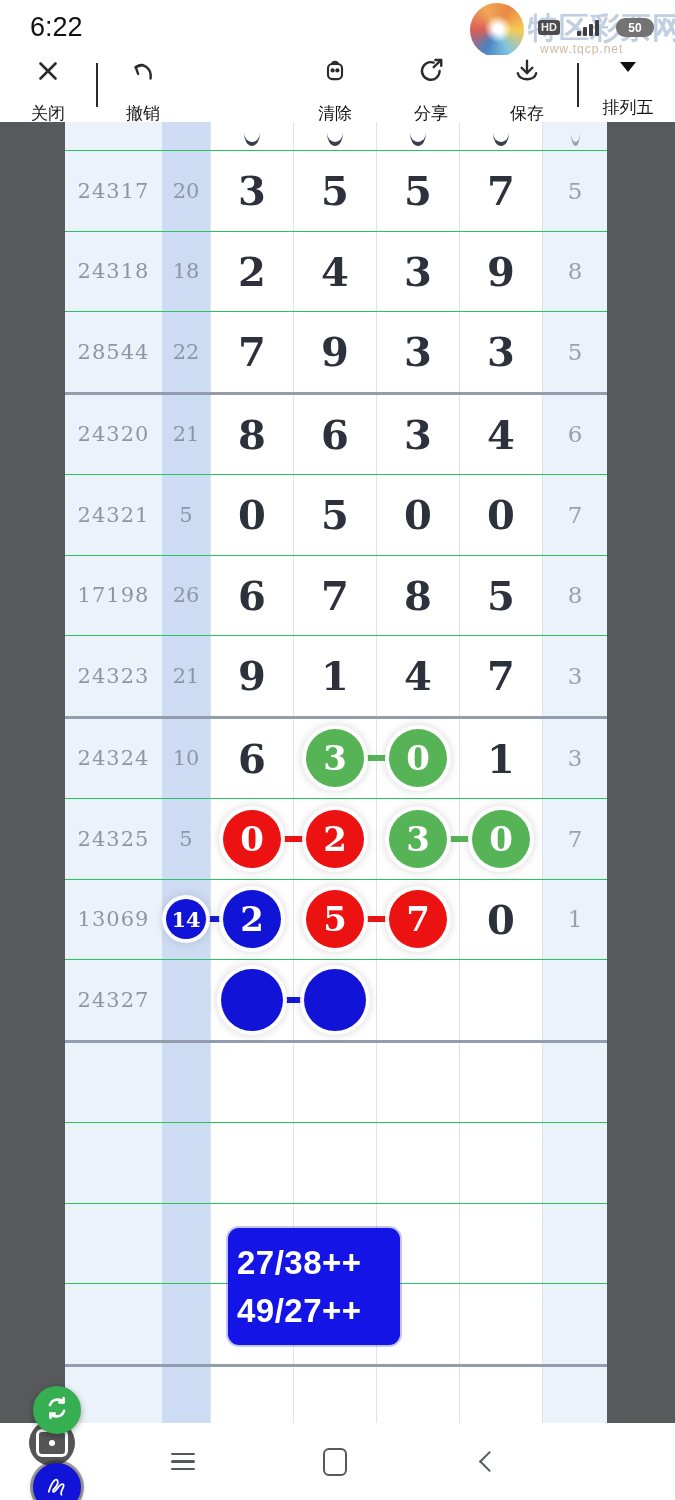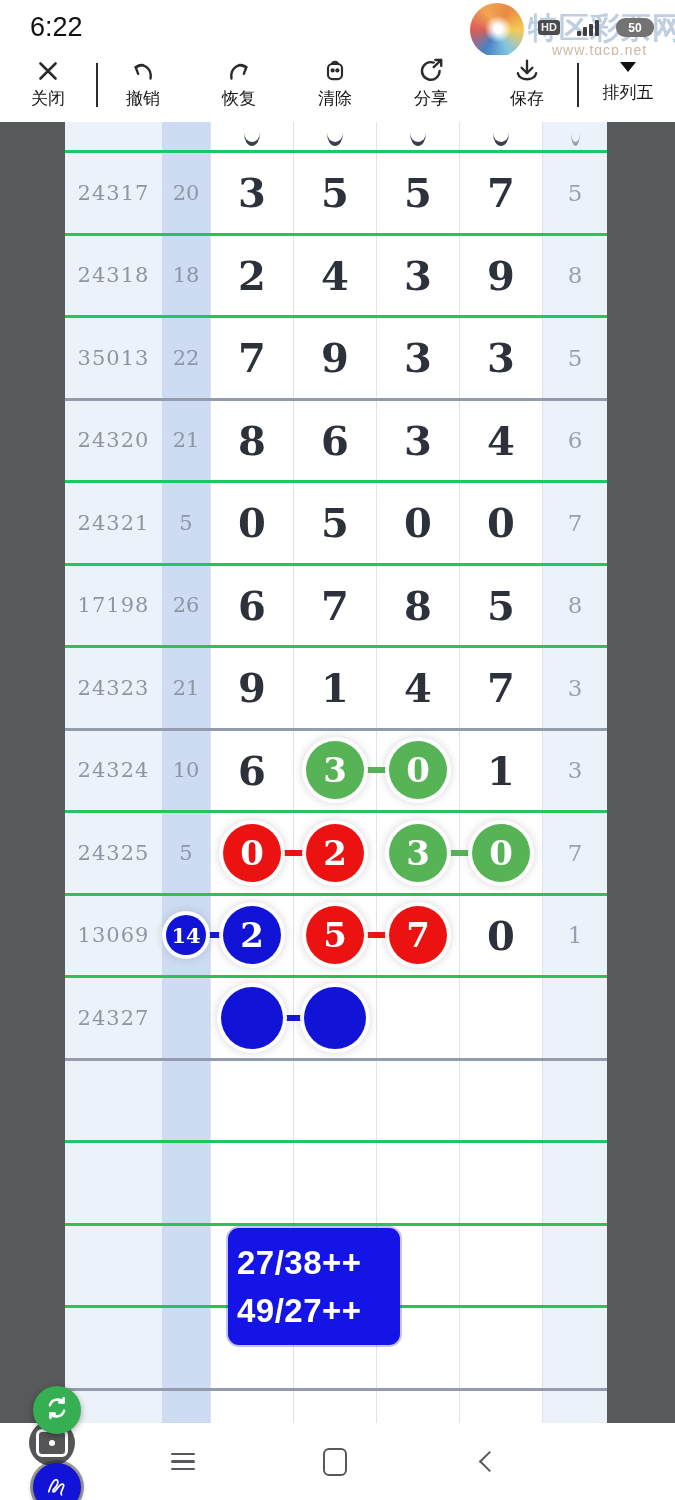--- a/index.html
+++ b/index.html
@@ -9,43 +9,43 @@
   
   .status-bar{position:absolute;left:0;top:0;width:617px;height:55px;background:#fff;}
   .time{position:absolute;left:30px;top:12px;font-size:27px;color:#111;font-weight:500;}
   .wm-logo{position:absolute;left:470px;top:3px;width:54px;height:54px;border-radius:50%;
      background:
        radial-gradient(circle at 52% 48%, #ffffff 0 10%, rgba(255,255,255,0) 34%),
        conic-gradient(from 30deg,#e8833a,#f6c94a,#7cc3e0,#3f7cc0,#d9544f,#f2a24c,#e8833a);
      opacity:.95;}
   .wm-title{position:absolute;left:528px;top:8px;width:150px;font-size:30px;font-weight:bold;
      color:rgba(140,165,200,.55);letter-spacing:1px;white-space:nowrap;overflow:hidden;}
-  .wm-url{position:absolute;left:552px;top:42px;font-size:14px;color:rgba(190,160,130,.75);
+  .wm-url{position:absolute;left:540px;top:42px;font-size:12px;color:rgba(190,160,130,.75);
      letter-spacing:1px;}
   .st-icons{position:absolute;left:538px;top:18px;display:flex;align-items:center;gap:17px;}
   .hd-badge{background:#4c4c4e;color:#eee;font-size:11px;font-weight:bold;border-radius:3px;
      padding:2px 3px;line-height:1;}
   .sig{display:flex;align-items:flex-end;gap:2px;height:16px;}
   .sig i{display:block;width:4px;background:#3f3f42;border-radius:1px;}
   .batt{position:relative;width:38px;height:19px;background:#737373;border-radius:9px;
      color:#fff;font-size:12px;font-weight:bold;display:flex;align-items:center;justify-content:center;}
 
   
   .toolbar{position:absolute;left:0;top:55px;width:675px;height:67px;background:#fff;}
   .tb-item{position:absolute;top:2px;width:86px;margin-left:-43px;display:flex;flex-direction:column;
      align-items:center;gap:2px;cursor:pointer;}
   .tb-item svg{display:block;}
-  .tb-label{font-size:17px;color:#151515;line-height:1;margin-top:3px;}
+  .tb-label{font-size:17px;color:#151515;line-height:1;margin-top:18px;}
   .tb-div{position:absolute;top:8px;width:2px;height:44px;background:#2c2c2c;margin-left:-1px;}
 
   
   .chart-wrap{position:absolute;left:0;top:122px;width:675px;height:1301px;background:#58595b;}
   .chart{position:absolute;left:65px;top:0;width:542px;border-bottom:2px solid #8b94a4;}
   .row{position:relative;display:grid;grid-template-columns:97px 48px 83px 83px 83px 83px 65px;
-     height:79.5px;border-bottom:3px solid #22c55e;}
+     height:79.5px;border-bottom:1px solid #22c55e;}
   .row.partial{height:28px;}
   .row.thick{border-bottom:3px solid #929cad;}
   .cell{display:flex;align-items:center;justify-content:center;overflow:visible;}
   .cell.period{background:#ecf2fa;font-family:"DejaVu Serif",serif;font-size:21px;color:#8d96a5;letter-spacing:1px;}
   .cell.sum{background:#cddcf3;font-family:"DejaVu Serif",serif;font-size:21px;color:#8d96a5;}
   .cell.digit{background:#ffffff;border-left:1px solid #dfe3eb;font-family:"DejaVu Serif",serif;
      font-size:40px;font-weight:bold;color:#2c313c;}
   .cell.tail{background:#ecf2fa;border-left:1px solid #dde3ec;font-family:"DejaVu Serif",serif;
      font-size:23px;color:#98a1b0;}
   .frag{position:absolute;bottom:4px;width:16px;height:9px;border-bottom:4px solid #3a3f4a;
@@ -136,29 +136,20 @@
     <div class="tb-div" style="left:97px"></div>
     <div class="tb-item" style="left:143px">
       <span>
           <svg width="28" height="28" viewBox="0 0 26 26" fill="none" stroke="#2b2b2b" stroke-width="2.2" stroke-linecap="round">
             <path d="M20 20 C21.5 10 12 4.5 6.2 9.5"></path>
             <path d="M6.2 9.5 l6.4 -2.2 M6.2 9.5 l2.3 6.2"></path>
           </svg>
         </span>
       <span class="tb-label">撤销</span>
     </div>
-    <div class="tb-item" style="left:239px">
-      <span>
-          <svg width="28" height="28" viewBox="0 0 26 26" fill="none" stroke="#2b2b2b" stroke-width="2.2" stroke-linecap="round">
-            <path d="M6 20 C4.5 10 14 4.5 19.8 9.5"></path>
-            <path d="M19.8 9.5 l-6.4 -2.2 M19.8 9.5 l-2.3 6.2"></path>
-          </svg>
-        </span>
-      <span class="tb-label">恢复</span>
-    </div>
     <div class="tb-item" style="left:431px">
       <span>
           <svg width="28" height="28" viewBox="0 0 26 26" fill="none" stroke="#2b2b2b" stroke-width="2.2" stroke-linecap="round">
             <path d="M21 13 a8.2 8.2 0 1 1 -5.5 -7.8"></path>
             <path d="M15.5 9.5 L22.5 2.8 M22.5 2.8 h-5.4 M22.5 2.8 v5.4"></path>
           </svg>
         </span>
       <span class="tb-label">分享</span>
     </div>
     <div class="tb-item" style="left:335px">
@@ -221,21 +212,21 @@
         <div class="row">
           <div class="cell period">24318</div>
           <div class="cell sum">18</div>
           <div class="cell digit">2</div>
           <div class="cell digit">4</div>
           <div class="cell digit">3</div>
           <div class="cell digit">9</div>
           <div class="cell tail">8</div>
         </div>
         <div class="row thick">
-          <div class="cell period">35013</div>
+          <div class="cell period">28544</div>
           <div class="cell sum">22</div>
           <div class="cell digit">7</div>
           <div class="cell digit">9</div>
           <div class="cell digit">3</div>
           <div class="cell digit">3</div>
           <div class="cell tail">5</div>
         </div>
         <div class="row">
           <div class="cell period">24320</div>
           <div class="cell sum">21</div>

